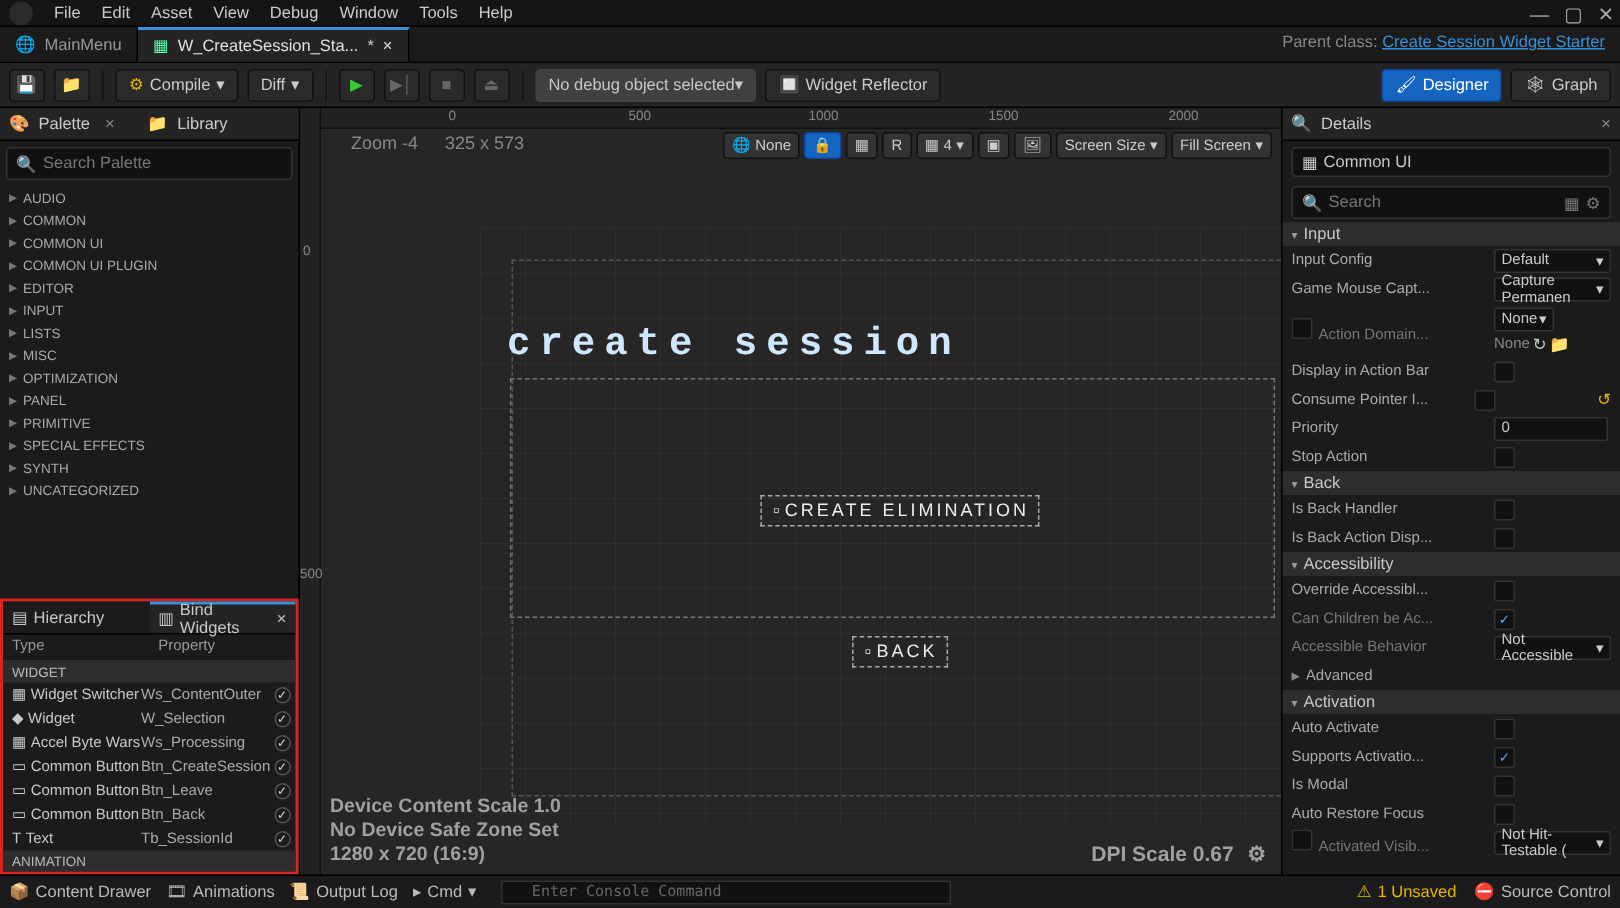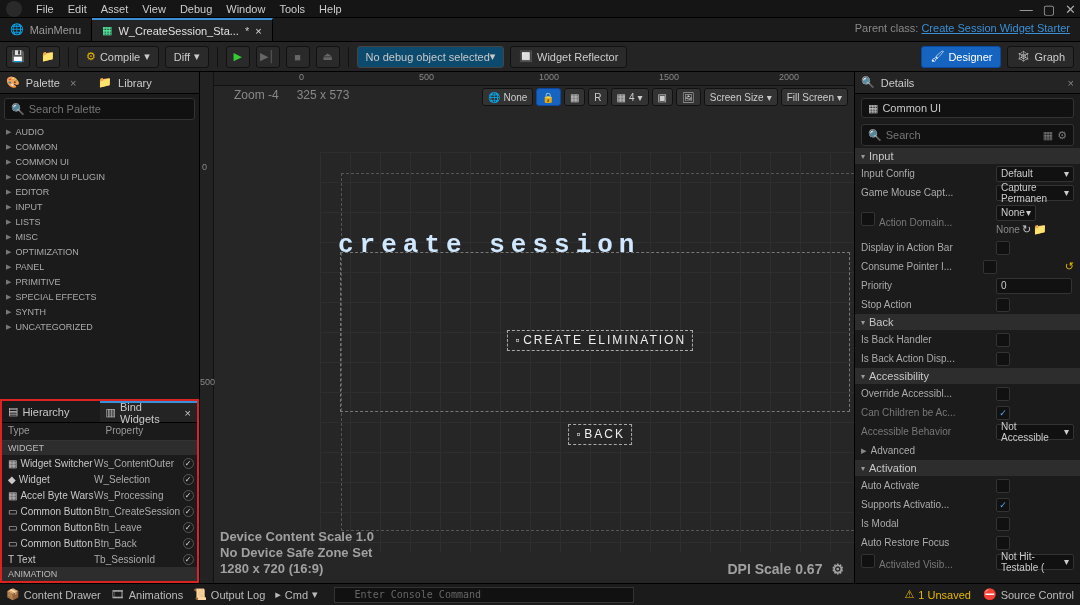--- a/index.html
+++ b/index.html
@@ -20,21 +20,21 @@
 .tab .dirty { color:#ccc; }
 .parentclass { position:absolute; right:10px; top:4px; color:#888; font-size:11px; }
 .parentclass .link { color:#3a8fd6; text-decoration:underline; cursor:pointer; }
 
 
 .toolbar { height:30px; background:#242424; display:flex; align-items:center; padding:0 6px; gap:6px; border-bottom:1px solid #000; }
 .tbtn { height:22px; padding:0 8px; background:#2a2a2a; border:1px solid #111; border-radius:3px; display:flex; align-items:center; gap:4px; cursor:pointer; color:#ccc; font-size:11px; }
 .tbtn.icon { width:24px; padding:0; justify-content:center; }
 .sep { width:1px; height:20px; background:#111; margin:0 2px; }
 .play { color:#3c3; }
-.toolbar .dropdown { height:22px; padding:0 8px; background:#0c4a6e; border:1px solid #444; border-radius:3px; display:flex; align-items:center; cursor:pointer; }
+.toolbar .dropdown { height:22px; padding:0 8px; background:#404040; border:1px solid #444; border-radius:3px; display:flex; align-items:center; cursor:pointer; }
 .toolbar-right { margin-left:auto; display:flex; gap:6px; }
 .primarybtn { background:#1565c0; color:#fff; border:1px solid #0d47a1; }
 
 
 .main { display:flex; height:calc(605px - 18px - 24px - 30px - 22px); }
 
 
 .palette { width:200px; background:#1b1b1b; border-right:1px solid #000; display:flex; flex-direction:column; }
 .panelhdr { height:22px; background:#242424; display:flex; align-items:center; padding:0 6px; gap:6px; border-bottom:1px solid #000; }
 .panelhdr .title { color:#ccc; }
@@ -66,21 +66,21 @@
 .vpinfo { position:absolute; left:34px; top:16px; color:#888; font-size:12px; display:flex; gap:18px; }
 .vptoolbar { position:absolute; right:6px; top:16px; display:flex; gap:3px; align-items:center; }
 .vtbtn { height:18px; padding:0 5px; background:#333; border:1px solid #111; border-radius:3px; display:flex; align-items:center; gap:3px; cursor:pointer; font-size:10px; color:#ccc; }
 .vtbtn.blue { background:#1565c0; border-color:#0d47a1; color:#fff; }
 
 .canvas { position:absolute; left:120px; top:80px; width:560px; height:400px;
   background-image:linear-gradient(#2e2e2e 1px,transparent 1px),linear-gradient(90deg,#2e2e2e 1px,transparent 1px);
   background-size:30px 30px; background-color:#262626;
   outline:1px dashed #555; outline-offset:-22px;
 }
-.canvas .title { position:absolute; left:18px; top:62px; font-family:"Courier New",monospace; font-size:26px; letter-spacing:6px; color:#cfe8ff; font-weight:600;margin-top:16px; }
+.canvas .title { position:absolute; left:18px; top:62px; font-family:"Courier New",monospace; font-size:26px; letter-spacing:6px; color:#cfe8ff; font-weight:600; }
 .canvas .inner { position:absolute; left:20px; top:100px; right:30px; height:160px; border:1px dashed #777; }
 .canvas .btn1 { position:absolute; left:50%; top:178px; transform:translateX(-50%); font-family:"Courier New",monospace; color:#eee; font-size:12px; letter-spacing:2px; border:1px dashed #aaa; padding:2px 6px; }
 .canvas .btn2 { position:absolute; left:50%; top:272px; transform:translateX(-50%); font-family:"Courier New",monospace; color:#eee; font-size:12px; letter-spacing:2px; border:1px dashed #aaa; padding:2px 6px; }
 .vpfooter { position:absolute; left:20px; bottom:6px; color:#a0a0a0; font-size:13px; font-weight:600; line-height:16px; }
 .dpi { position:absolute; right:10px; bottom:6px; color:#a0a0a0; font-size:14px; font-weight:600; display:flex; align-items:center; gap:9px; }
 
 
 .details { width:226px; background:#1b1b1b; border-left:1px solid #000; display:flex; flex-direction:column; overflow:hidden; }
 .details .namebox { margin:4px 6px; height:20px; background:#111; border:1px solid #333; border-radius:3px; display:flex; align-items:center; padding:0 6px; gap:4px; }
 .dsect { background:#2d2d2d; height:16px; display:flex; align-items:center; padding:0 6px; gap:4px; cursor:pointer; }

